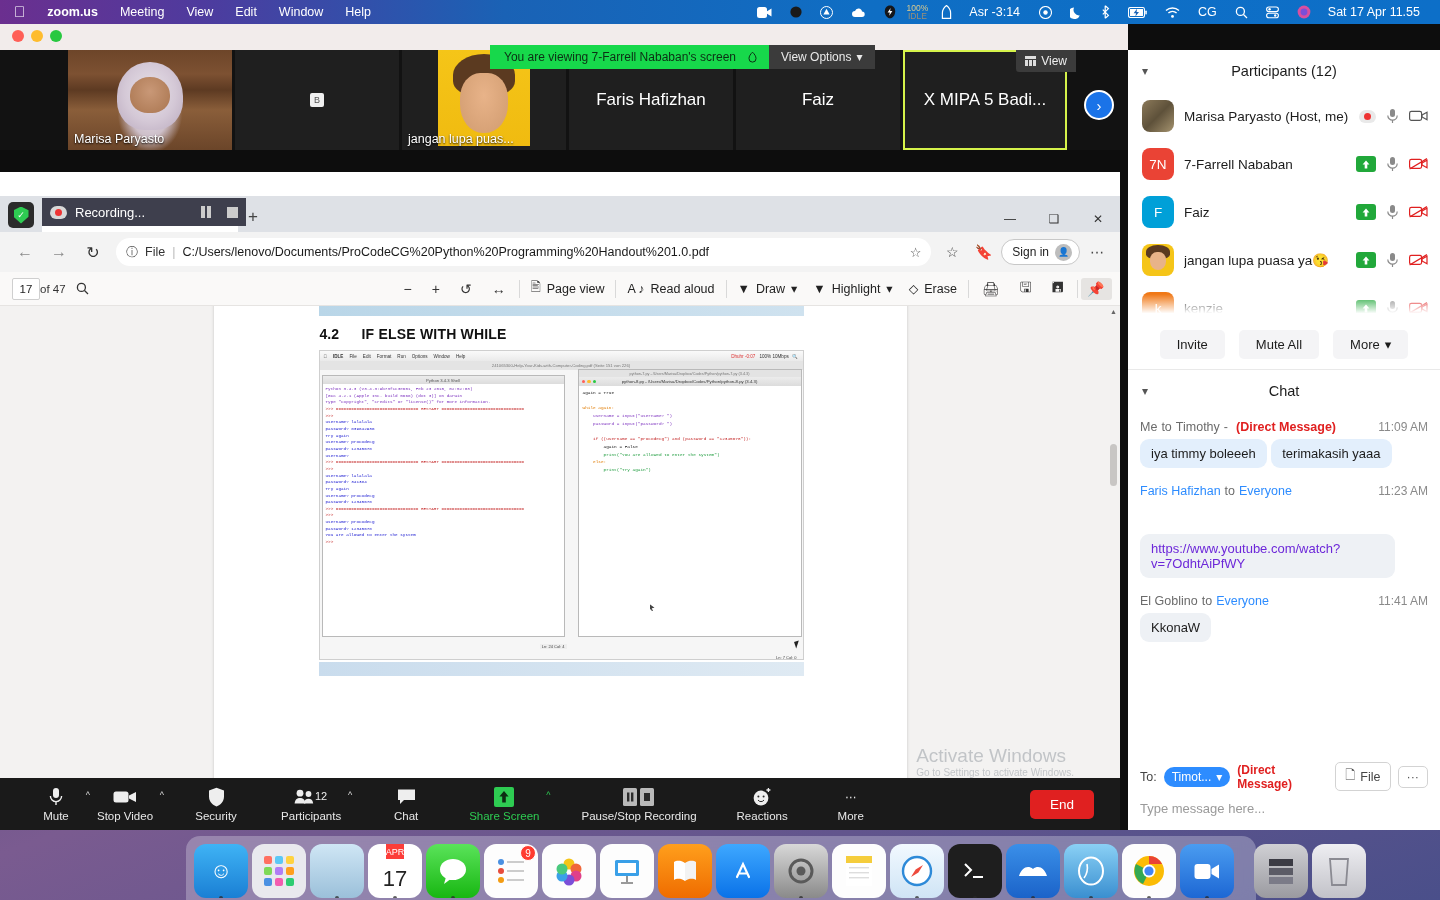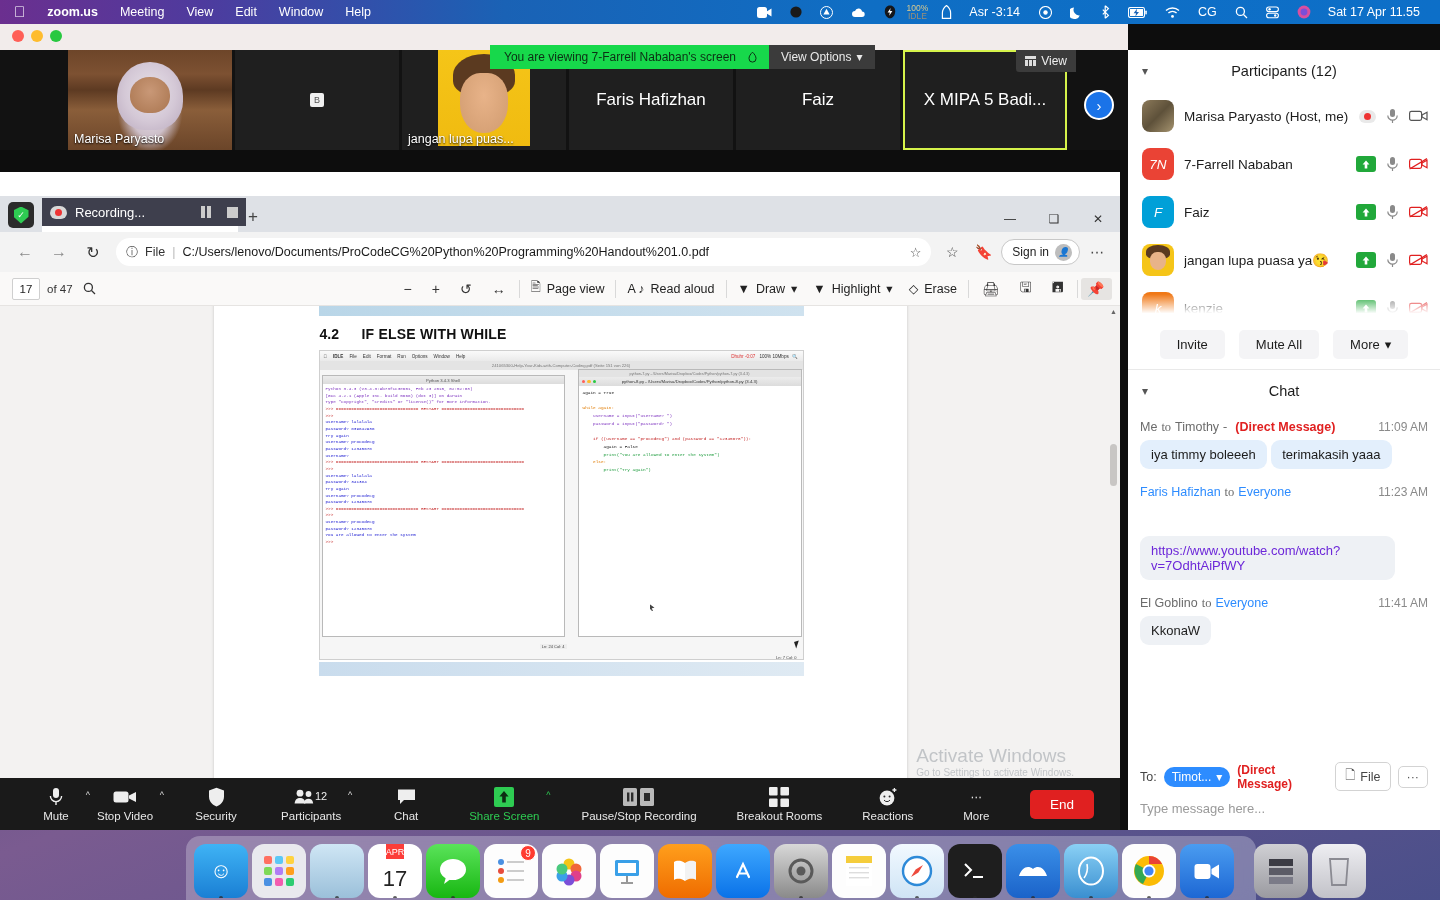--- a/index.html
+++ b/index.html
@@ -217,21 +217,21 @@
   .pdf-toolbar {
     height: 34px; background: #faf9f8; border-bottom: 1px solid #e6e4e2;
     display: flex; align-items: center; font-size: 12.5px; color: #222;
     padding: 0 4px; gap: 0;
   }
   .pg-num {
     width: 28px; height: 22px; border: 1px solid #cfcfcf; background: #fff;
     display: flex; align-items: center; justify-content: center;
     font-size: 11.5px; margin-left: 8px; border-radius: 2px;
   }
-  .pg-of { margin-left: 7px; font-size: 11.5px; color: #333; }
+  .pg-of { font-size: 11.5px; color: #333; }
   .tb-ic { padding: 0 10px; font-size: 14px; color: #333; }
   .tb-item { display: flex; align-items: center; gap: 6px; padding: 0 8px; }
   .tb-sep { width: 1px; height: 18px; background: #d9d9d9; margin: 0 3px; }
   .tb-pin { background: #e6e4e2; border-radius: 3px; padding: 3px 7px; margin-right: 4px; }
   .spacer-grow { flex: 1; }
 
   
   .pdf-view {
     position: relative; height: 494px; background: #f3f2f1; overflow: hidden;
     display: flex; justify-content: center;
@@ -373,21 +373,21 @@
     display: flex; align-items: center; gap: 7px; padding: 0 8px;
     font-size: 12.5px; color: #777; background: #fff;
   }
   .plist { flex: none; height: 228px; overflow: hidden; position: relative; }
   .prow {
     height: 48px; display: flex; align-items: center; padding: 0 12px 0 14px; gap: 10px;
   }
   .av {
     width: 32px; height: 32px; border-radius: 8px; flex: none;
     display: flex; align-items: center; justify-content: center;
-    color: #fff; font-size: 13.5px; overflow: hidden; position: relative; font-style: italic;
+    color: #fff; font-size: 13.5px; overflow: hidden; position: relative;
   }
   .av.photo1 {
     background: linear-gradient(135deg,#8c7a5a 0%,#5e513a 50%,#a5936f 100%);
   }
   .av.photo2 { background: #f5c518; }
   .av.photo2::before {
     content:""; position: absolute; left: 14%; top: 2%; width: 72%; height: 44%;
     background: #5b3a20; border-radius: 50% 50% 34% 34%;
   }
   .av.photo2::after {
@@ -423,21 +423,21 @@
     font-size: 13px; color: #1c1c1c; display: flex; align-items: center; gap: 5px;
   }
   .chat-area { flex: 1; display: flex; flex-direction: column; overflow: hidden; }
   .chat-msgs { flex: 1; padding: 0 12px; overflow: hidden; }
   .msg-head {
     display: flex; align-items: baseline; font-size: 12.5px; margin: 8px 0 5px 0;
   }
   .msg-head .who { color: #6b6b6b; }
   .msg-head .who.blue { color: #2d8cff; }
   .msg-head .dm { color: #e02020; font-weight: bold; margin-left: 4px; }
-  .msg-head .to { color: #6b6b6b; margin: 0 4px; font-family: Liberation Serif, serif; }
+  .msg-head .to { color: #6b6b6b; margin: 0 4px; }
   .msg-head .ev { color: #2d8cff; }
   .msg-head .tm { margin-left: auto; color: #8a8a8a; font-size: 12px; }
   .bubble {
     background: #eef1f5; border-radius: 9px; padding: 7px 11px;
     font-size: 13px; color: #1c1c1c; display: inline-block; margin-bottom: 8px;
     max-width: 255px; word-break: break-word;
   }
   .bubble.blue { background: #e3effc; }
   .bubble.link { color: #6d28d9; margin-top: 31px; }
   .chat-to {
@@ -924,31 +924,20 @@
               <rect x="8" y="4.5" width="2.4" height="9" fill="#2b2b2b"></rect>
               <rect x="17" y="0" width="14" height="18" rx="1.5" fill="#b9b9b9"></rect>
               <rect x="21" y="5" width="6" height="8" fill="#2b2b2b"></rect>
             </svg>
         </span>
         <span>Pause/Stop Recording</span>
       </div>
       <div class="zb-item" style="margin-left:22px">
         <span class="zb-ic">
           <svg class="svgi" width="20" height="20" viewBox="0 0 20 20">
-              <rect x="0" y="0" width="8.6" height="8.6" rx="1" fill="#eee"></rect>
-              <rect x="11.4" y="0" width="8.6" height="8.6" rx="1" fill="#eee"></rect>
-              <rect x="0" y="11.4" width="8.6" height="8.6" rx="1" fill="#eee"></rect>
-              <rect x="11.4" y="11.4" width="8.6" height="8.6" rx="1" fill="#eee"></rect>
-            </svg>
-        </span>
-        <span>Breakout Rooms</span>
-      </div>
-      <div class="zb-item" style="margin-left:22px">
-        <span class="zb-ic">
-          <svg class="svgi" width="20" height="20" viewBox="0 0 20 20">
               <circle cx="9" cy="11" r="7.4" fill="#eee"></circle>
               <circle cx="6.4" cy="9.4" r="1" fill="#2b2b2b"></circle>
               <circle cx="11.6" cy="9.4" r="1" fill="#2b2b2b"></circle>
               <path d="M6 13 A3.6 3.6 0 0 0 12 13" fill="none" stroke="#2b2b2b" stroke-width="1"></path>
               <path d="M16.4 1 V5 M14.4 3 H18.4" stroke="#eee" stroke-width="1.3"></path>
             </svg>
         </span>
         <span>Reactions</span>
       </div>
       <div class="zb-item" style="margin-left:22px">

